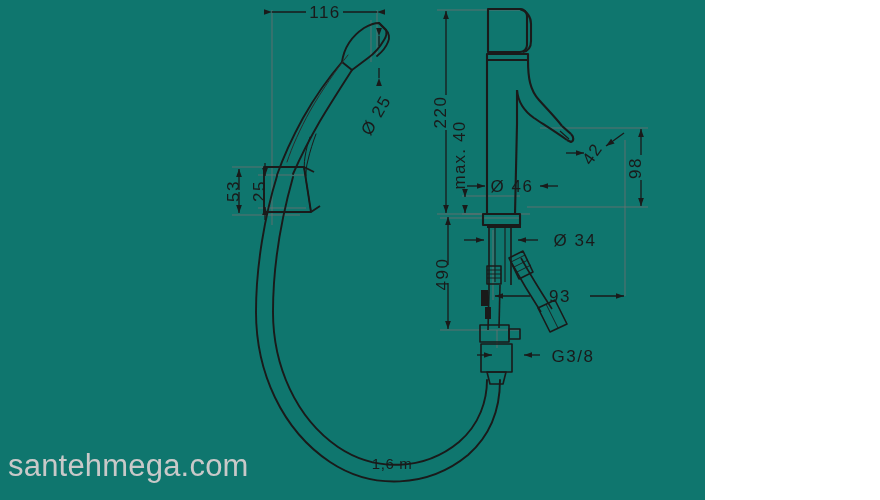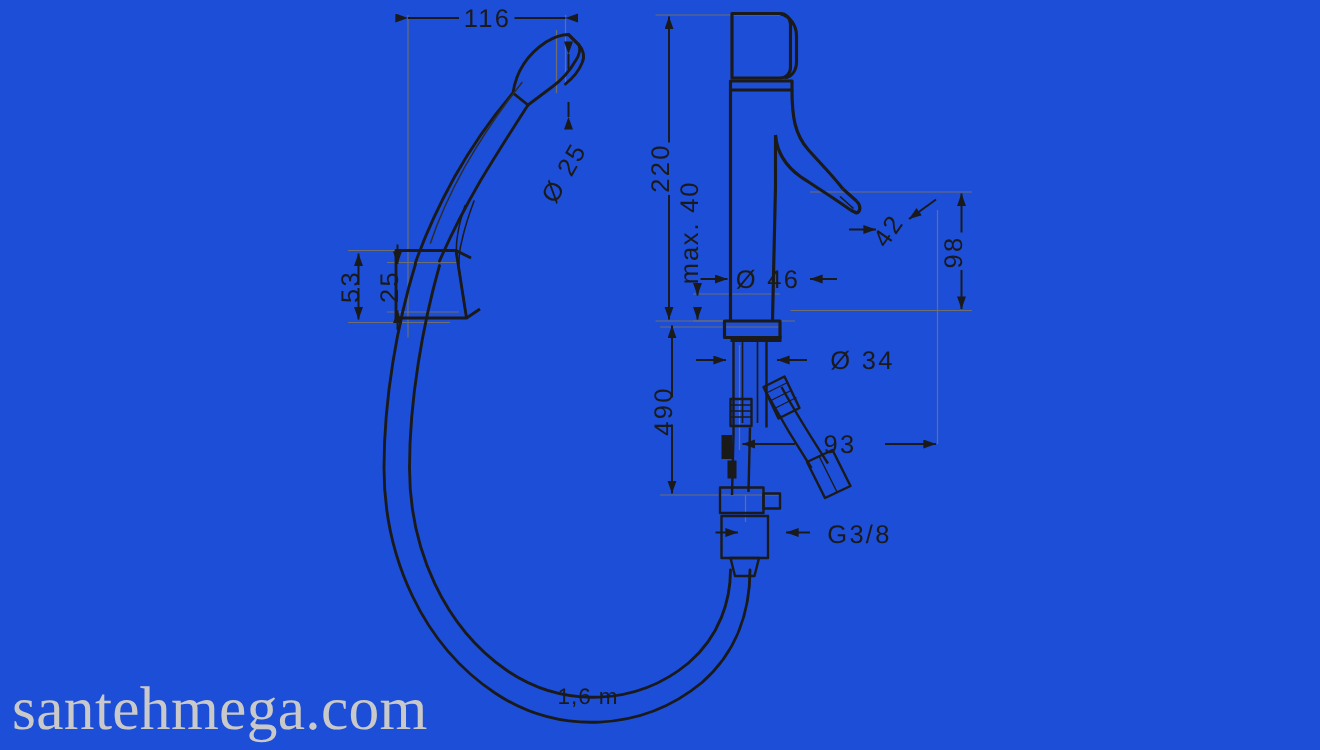--- a/index.html
+++ b/index.html
@@ -5,40 +5,40 @@
   html, body {
     margin: 0;
     padding: 0;
     background: #ffffff;
   }
   body {
     font-family: "Liberation Sans", sans-serif;
   }
   #sheet {
     position: relative;
-    width: 880px;
+    width: 705px;
     height: 500px;
-    background: #1d4ed8;
+    background: #0f766e;
     overflow: hidden;
   }
   #drawing {
     position: absolute;
     left: 0;
     top: 0;
     width: 880px;
     height: 500px;
   }
   .wm {
     position: absolute;
     left: 8px;
     top: 448px;
-    font-size: 41px;
+    font-size: 31px;
     letter-spacing: 0.2px;
     color: #c9c9c9;
-    font-family: Liberation Serif, serif;
+    font-family: Liberation Sans, sans-serif;
     user-select: none;
     text-align: center;
   }
 </style>
 </head>
 <body>
 
 <div id="sheet">
 
   <svg id="drawing" viewBox="0 0 880 500">

